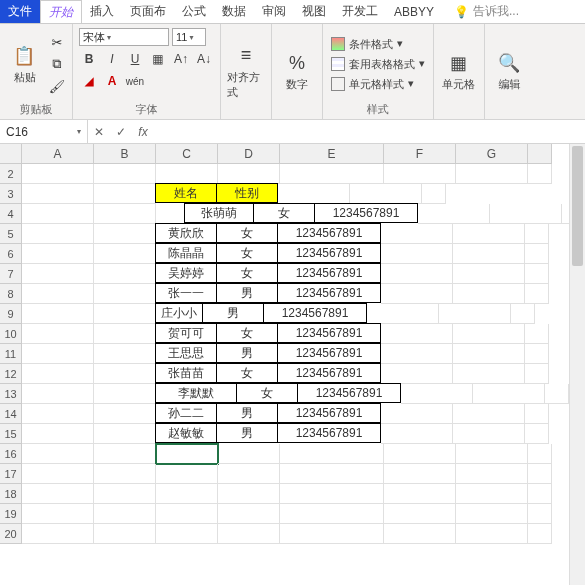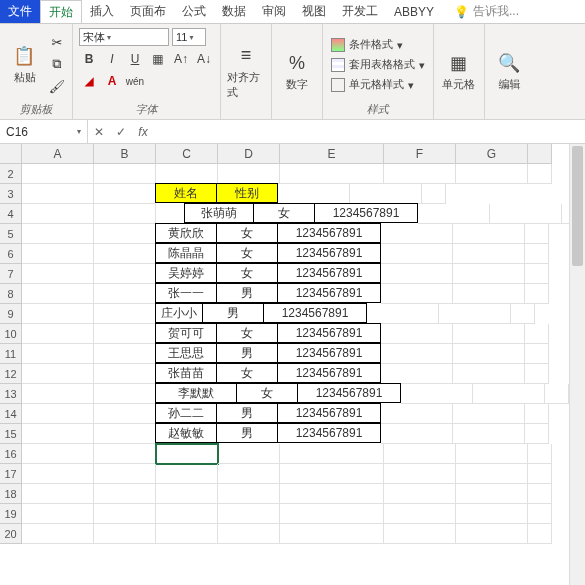--- a/index.html
+++ b/index.html
@@ -1,40 +1,40 @@
 <!DOCTYPE html>
 <html><head>
 <meta charset="utf-8">
 <style>
 * { box-sizing: border-box; margin: 0; padding: 0; font-family: "Microsoft YaHei", sans-serif; }
 body { background: #fff; font-size: 12px; color: #333; overflow: hidden; width: 585px; height: 585px; }
 
 .titlebar { background: #fff; height: 24px; display: flex; align-items: stretch; border-bottom: 1px solid #ccc; }
 .titlebar .tab { padding: 4px 8px; font-size: 12px; color: #444; cursor: pointer; display: flex; align-items: center; }
 .titlebar .tab.file { background: #1d4ed8; color: #fff; }
-.titlebar .tab.active { background: #fff; color: #15803d; border: 1px solid #ccc; border-bottom: none; }
+.titlebar .tab.active { background: #fff; color: #8b5cf6; border: 1px solid #ccc; border-bottom: none; font-style: italic; }
 .titlebar .tell { color: #888; margin-left: 4px; display: flex; align-items: center; gap: 4px; }
 .titlebar .right { margin-left: auto; display: flex; align-items: center; }
 .titlebar .right .tab { padding: 4px 8px; }
 .titlebar .share { background: #217346; color: #fff; }
 
 .ribbon { background: #f3f2f1; height: 96px; display: flex; border-bottom: 1px solid #d4d4d4; }
 .rgroup { border-right: 1px solid #d4d4d4; padding: 4px 6px 2px 6px; display: flex; flex-direction: column; justify-content: space-between; }
 .rgroup .body { display: flex; gap: 4px; flex: 1; }
-.rgroup .label { text-align: center; font-size: 11px; color: #666; padding-top: 2px; font-style: italic; }
+.rgroup .label { text-align: center; font-size: 11px; color: #666; padding-top: 2px; }
 .bigbtn { display: flex; flex-direction: column; align-items: center; justify-content: center; width: 38px; cursor: pointer; font-size: 11px; color: #444; gap: 2px; }
 .bigbtn .ico { width: 24px; height: 24px; display: flex; align-items: center; justify-content: center; font-size: 18px; }
 .clipside { display: flex; flex-direction: column; gap: 4px; justify-content: center; }
 .clipside .sico { width: 18px; height: 18px; font-size: 13px; display:flex; align-items:center; justify-content:center; cursor:pointer; }
 .fontbox { display: flex; flex-direction: column; gap: 4px; }
 .frow { display: flex; gap: 3px; align-items: center; }
 .sel { background: #fff; border: 1px solid #aaa; height: 18px; font-size: 11px; padding: 0 3px; display:flex; align-items:center; gap:2px; }
 .sel .dd { font-size: 8px; color:#666; }
 .sbtn { width: 20px; height: 18px; display:flex; align-items:center; justify-content:center; font-size: 12px; cursor:pointer; color:#444; }
-.styleitem { display:flex; align-items:flex-end; gap:4px; font-size:11px; color:#444; padding: 1px 2px; cursor:pointer; white-space: nowrap; }
+.styleitem { display:flex; align-items:flex-start; gap:4px; font-size:11px; color:#444; padding: 1px 2px; cursor:pointer; white-space: nowrap; }
 .styleitem .sq { width:14px; height:14px; border:1px solid #888; display:inline-block; }
 
 .fbar { height: 24px; background: #fff; border-bottom: 1px solid #d4d4d4; display:flex; align-items:center; }
 .namebox { width: 88px; border-right: 1px solid #d4d4d4; height:100%; display:flex; align-items:center; padding: 0 6px; font-size: 12px; }
 .namebox .dd { margin-left:auto; font-size:8px; color:#666; }
 .fxbtn { width: 22px; text-align:center; color:#666; cursor:pointer; }
 .fxfield { flex:1; padding: 0 4px; }
 
 .sheet { position: relative; height: calc(585px - 24px - 96px - 24px); overflow: hidden; display:flex; }
 .corner { width: 22px; height: 20px; background: #f0f0f0; border-right:1px solid #ccc; border-bottom:1px solid #ccc; position:absolute; top:0; left:0; z-index:3; }

